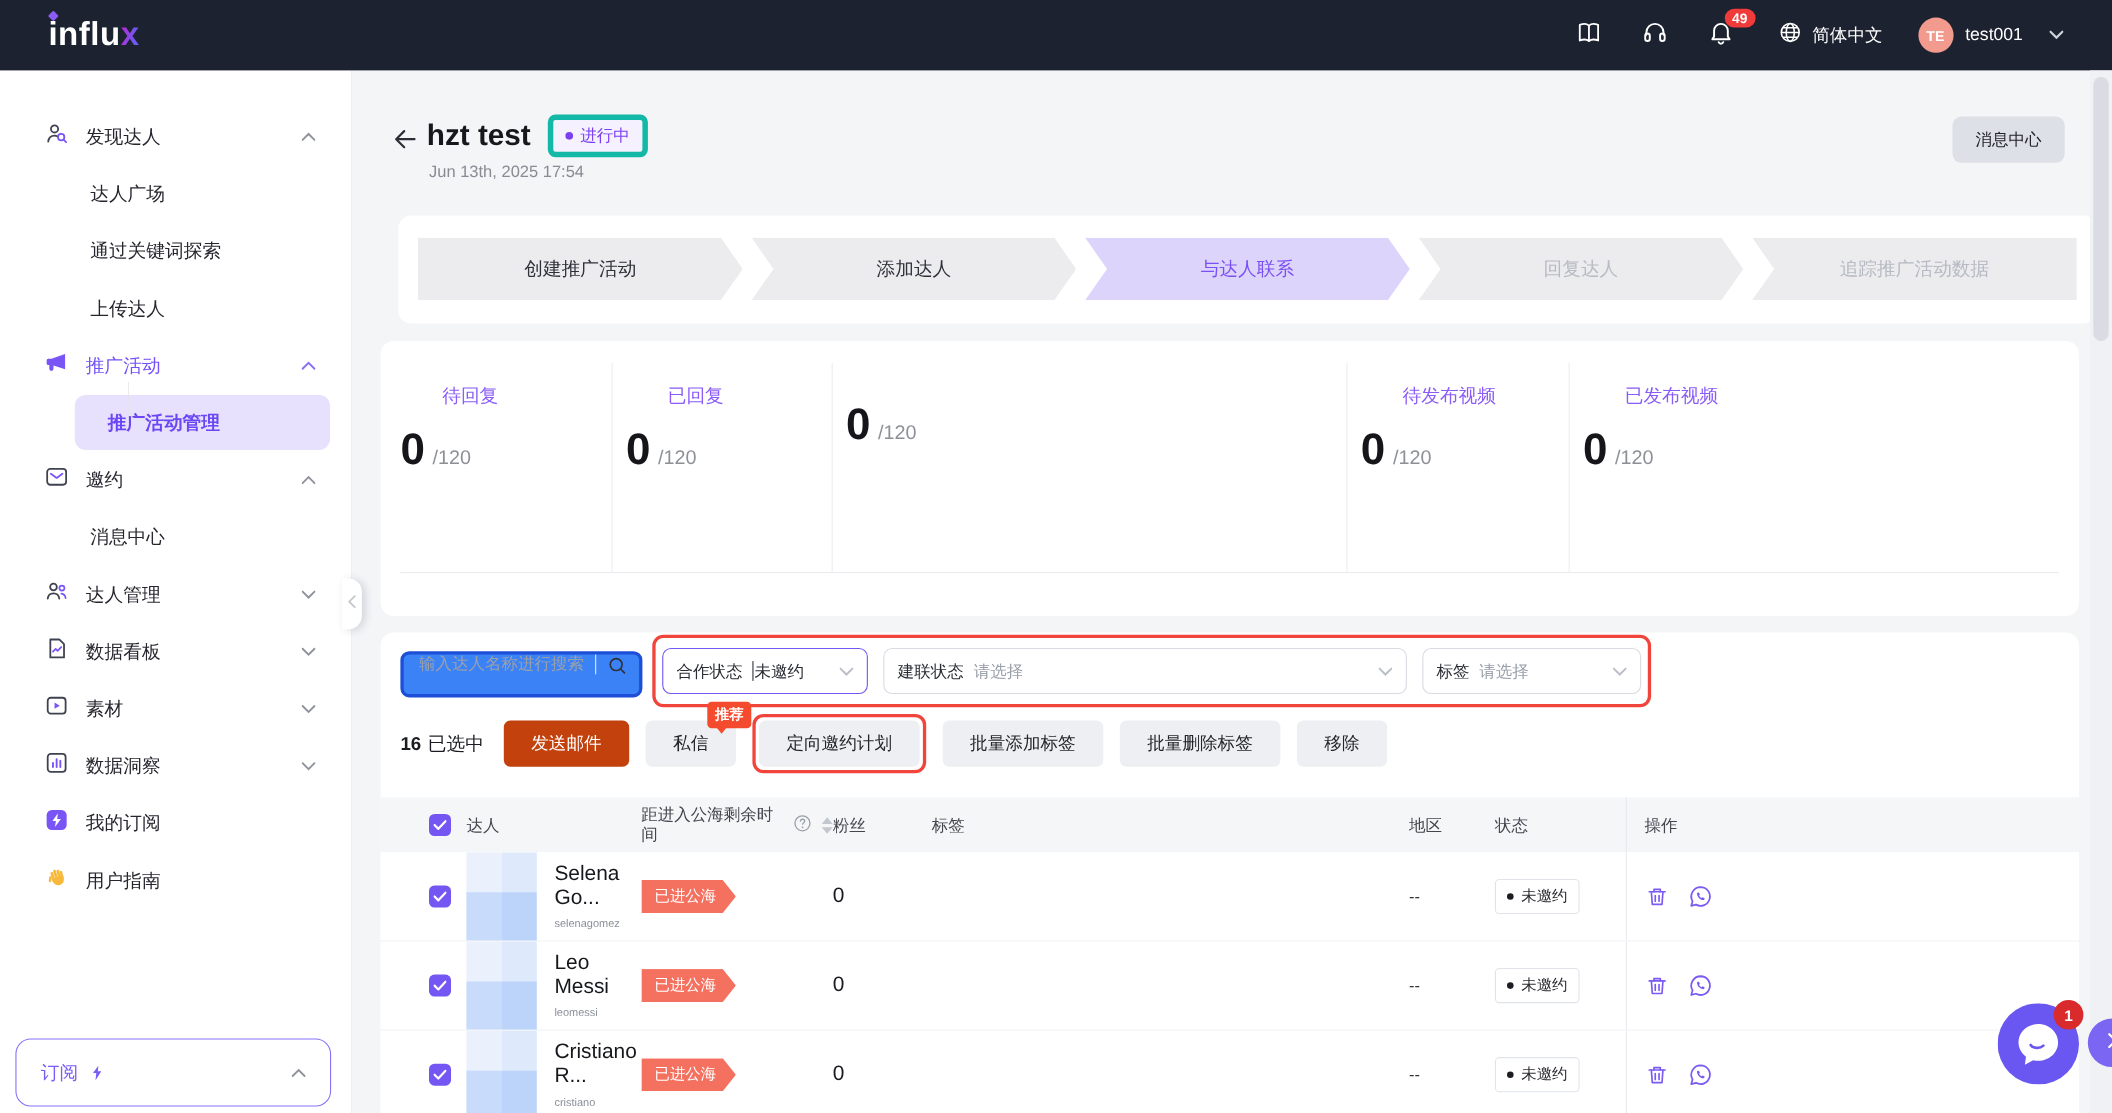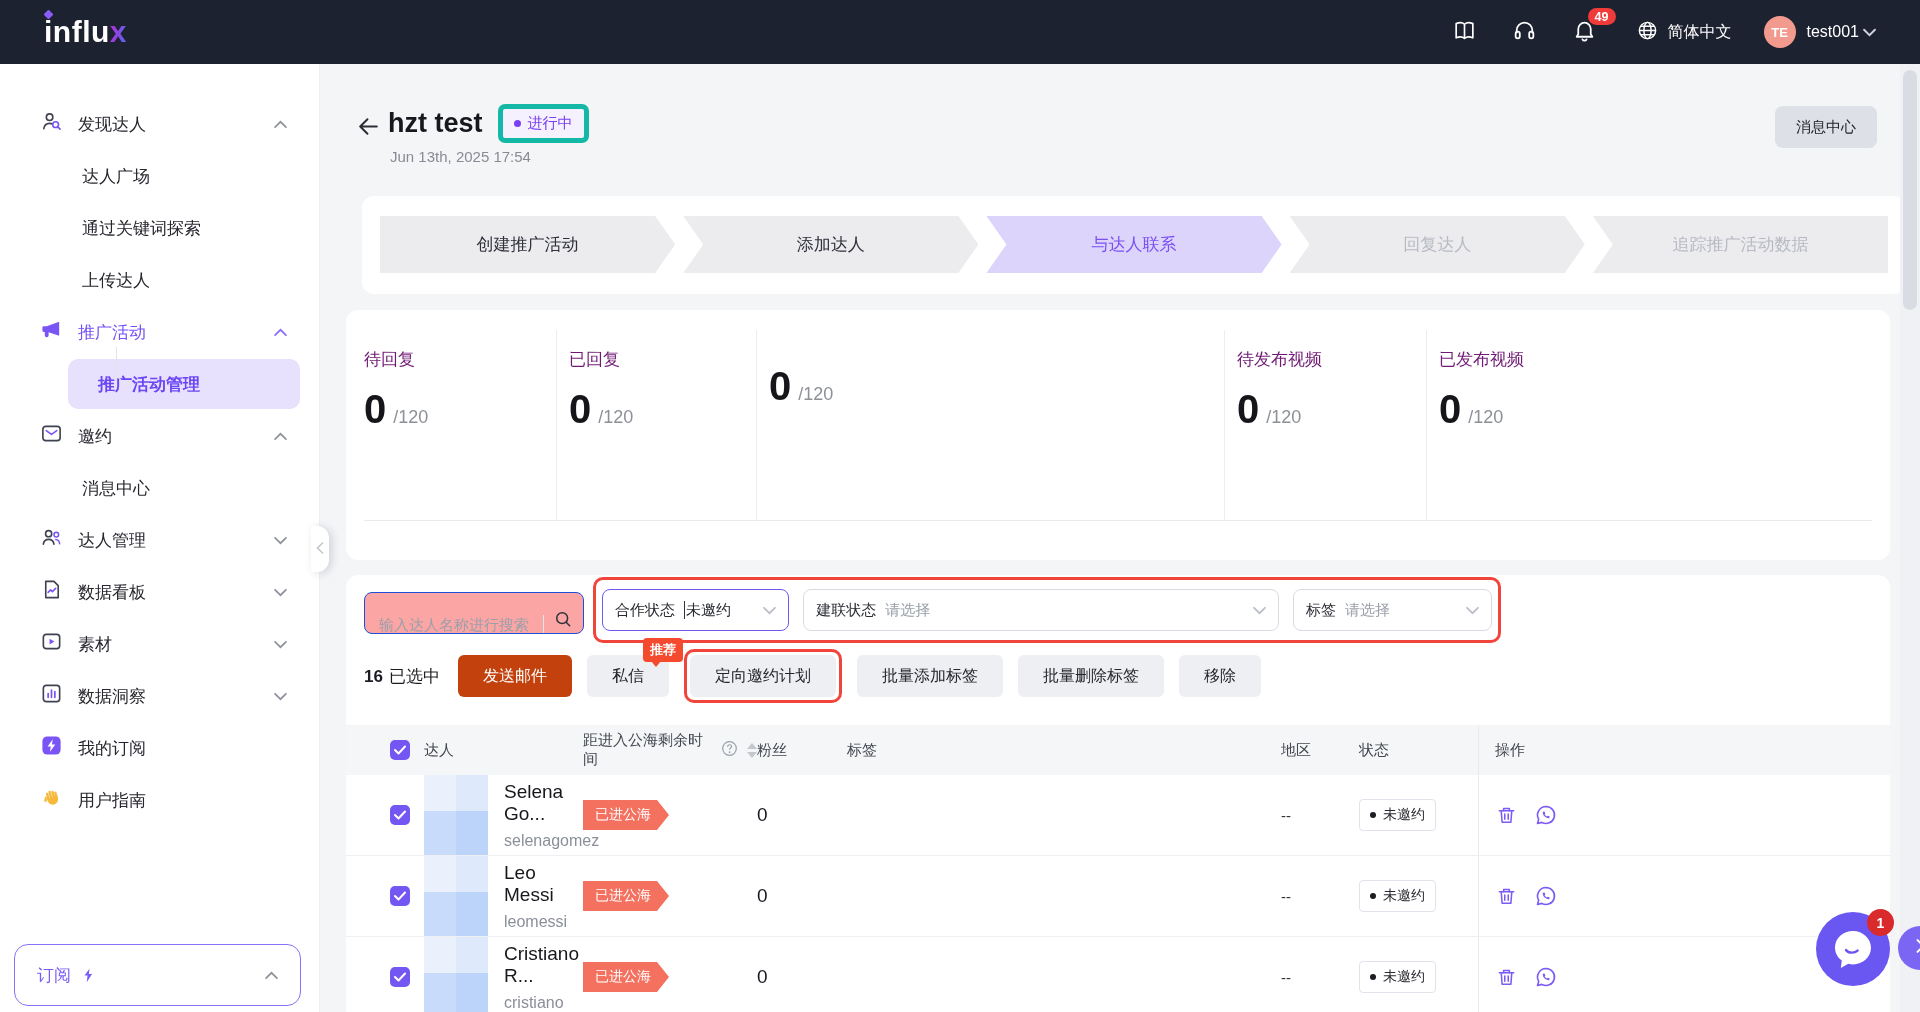--- a/index.html
+++ b/index.html
@@ -11,21 +11,21 @@
   .nav { position:absolute; top:0; left:0; right:0; height:64px; background:#1d2230; display:flex; align-items:center; padding:0 44px; z-index:40; }
   .logo { position:relative; color:#fff; font-size:30px; font-weight:700; letter-spacing:.5px; cursor:pointer; }
   .logo .spark { position:absolute; top:-4px; left:1px; width:7px; height:7px; background:#8b5cf6; transform:rotate(45deg); border-radius:1px; }
   .logo .lx { background:linear-gradient(100deg,#c026d3,#4f6ef7); -webkit-background-clip:text; background-clip:text; color:transparent; }
   .nav-right { margin-left:auto; display:flex; align-items:center; }
   .nav-ic { display:flex; align-items:center; justify-content:center; width:30px; height:30px; margin-left:30px; cursor:pointer; position:relative; }
   .nav-badge { position:absolute; top:-9px; right:-16px; background:#f13a3a; color:#fff; font-size:12.5px; font-weight:bold; padding:1.5px 7px; border-radius:10px; }
   .lang { display:flex; align-items:center; gap:9px; margin-left:36px; color:#fff; font-size:16px; cursor:pointer; }
   .user { display:flex; align-items:center; margin-left:32px; cursor:pointer; }
   .avatar { width:32px; height:32px; border-radius:50%; background:#f29a8e; color:#fff; font-size:13px; font-weight:bold; display:flex; align-items:center; justify-content:center; }
-  .user-name { color:#fff; font-size:16px; margin:0 4px 0 11px; }
+  .user-name { color:#fff; font-size:16px; margin:0 24px 0 11px; }
 
   
   .sidebar { position:absolute; top:64px; left:0; width:320px; bottom:0; background:#fff; border-right:1px solid #eef0f2; z-index:30; }
   .side-list { padding-top:34px; }
   .s-item { height:52px; display:flex; align-items:center; padding:0 32px 0 40px; font-size:17px; color:#26262e; cursor:pointer; }
   .s-item .lbl { margin-left:15px; }
   .s-item.parent-active .lbl { color:#7452f5; }
   .chev { margin-left:auto; display:flex; }
   .s-child { height:52px; display:flex; align-items:center; padding-left:82px; font-size:17px; color:#26262e; cursor:pointer; }
   .pill-row { height:52px; position:relative; display:flex; align-items:center; }
@@ -53,27 +53,27 @@
   .step:first-child { clip-path:polygon(0 0,calc(100% - 20px) 0,100% 50%,calc(100% - 20px) 100%,0 100%); }
   .step:last-child { clip-path:polygon(0 0,100% 0,100% 100%,0 100%,20px 50%); }
   .step.active { background:#ddd4fb; color:#7b50f3; }
   .step.future { color:#b6bac2; }
 
   .card-stats { left:26px; top:246px; width:1544px; height:250px; }
   .stats-row { display:flex; margin:20px 18px 0; border-bottom:1px solid #e9ebee; height:191px; }
   .stat { border-right:1px solid #ecedf1; padding-left:12px; padding-top:18px; }
   .stat:first-child { padding-left:0; }
   .stat:last-child { border-right:none; }
-  .stat-label { font-size:17px; color:#701a75; }
+  .stat-label { font-size:17px; color:#8b5cf6;margin-left:38px; }
   .stat-nums { display:flex; align-items:baseline; margin-top:16px; }
   .stat-value { font-size:40px; font-weight:800; color:#15151a; }
   .stat-quota { font-size:18px; color:#8d9097; margin-left:7px; }
 
   .card-filters { left:26px; top:511px; width:1544px; height:620px; }
-  .search-box { position:absolute; left:18px; top:17px; width:220px; height:42px; border:1px solid #1d4ed8; border-radius:8px; display:flex; align-items:flex-end; padding:0 10px 0 14px; background:#fca5a5; }
+  .search-box { position:absolute; left:18px; top:17px; width:220px; height:42px; border:3px solid #1d4ed8; border-radius:8px; display:flex; align-items:flex-start; padding:0 10px 0 14px; background:#3b82f6; }
   .search-box input { border:none; outline:none; flex:1; min-width:0; font-size:15px; color:#2a2c33; font-family:inherit; background:transparent; }
   .search-box input::placeholder { color:#9aa0aa; }
   .search-sep { width:1px; height:18px; background:#e3e5ea; margin-right:9px; }
   .red-box { position:absolute; left:247px; top:2px; width:908px; height:66px; border:3px solid #f1453c; border-radius:10px; display:flex; align-items:center; gap:14px; padding:0 6px; }
   .select { height:42px; border:1px solid #d8dbe1; border-radius:8px; background:#fff; display:flex; align-items:center; padding:0 12px; font-size:15px; cursor:pointer; }
   .select.focused { border:1.5px solid #6e59f2; }
   .sel-label { color:#2a2c33; }
   .sel-value { color:#2a2c33; margin-left:9px; }
   .sel-cursor { width:1px; height:18px; background:#33353c; margin-left:9px; }
   .sel-value.cursored { margin-left:1px; }
@@ -102,21 +102,21 @@
   .sort { display:inline-flex; flex-direction:column; gap:3px; cursor:pointer; margin-left:3px; }
   .sort .up { width:0; height:0; border-left:5px solid transparent; border-right:5px solid transparent; border-bottom:6px solid #c3c7ce; }
   .sort .dn { width:0; height:0; border-left:5px solid transparent; border-right:5px solid transparent; border-top:6px solid #c3c7ce; }
   .cell-talent { height:100%; display:flex; align-items:center; }
   .t-avatar { width:64px; height:100%; flex:none;
     background:
       linear-gradient(90deg,#ebf0fd 50%,#dfe9fc 50%) top/100% 45% no-repeat,
       linear-gradient(90deg,#c8dbfb 50%,#bcd4fa 50%) bottom/100% 55% no-repeat; }
   .t-names { margin-left:16px; }
   .t-name { font-size:19px; color:#17181d; }
-  .t-handle { font-size:16px; color:#8a8f99; margin-top:7px; }
+  .t-handle { font-size:10px; color:#8a8f99; margin-top:7px; }
   .pool-badge { display:inline-block; background:#f4705f; color:#fff; font-size:14px; padding:6px 18px 6px 12px;
     clip-path:polygon(0 0,calc(100% - 12px) 0,100% 50%,calc(100% - 12px) 100%,0 100%); }
   .fans { font-size:19px; color:#191a20; }
   .region { font-size:15px; color:#33343b; }
   .status-pill { display:inline-flex; align-items:center; gap:7px; padding:6px 10px; border:1px solid #e0e3e9; border-radius:4px; background:#fff; font-size:14px; color:#2a2b31; }
   .status-pill .bdot { width:6px; height:6px; border-radius:50%; background:#1c1c22; }
   .cell-ops { height:100%; border-left:1px solid #e8eaee; display:flex; align-items:center; gap:16px; padding-left:16px; }
   .op-ic { cursor:pointer; display:flex; }
 
   .v-scroll { position:absolute; top:64px; right:0; bottom:0; width:20px; background:#f0f1f4; z-index:45; }

